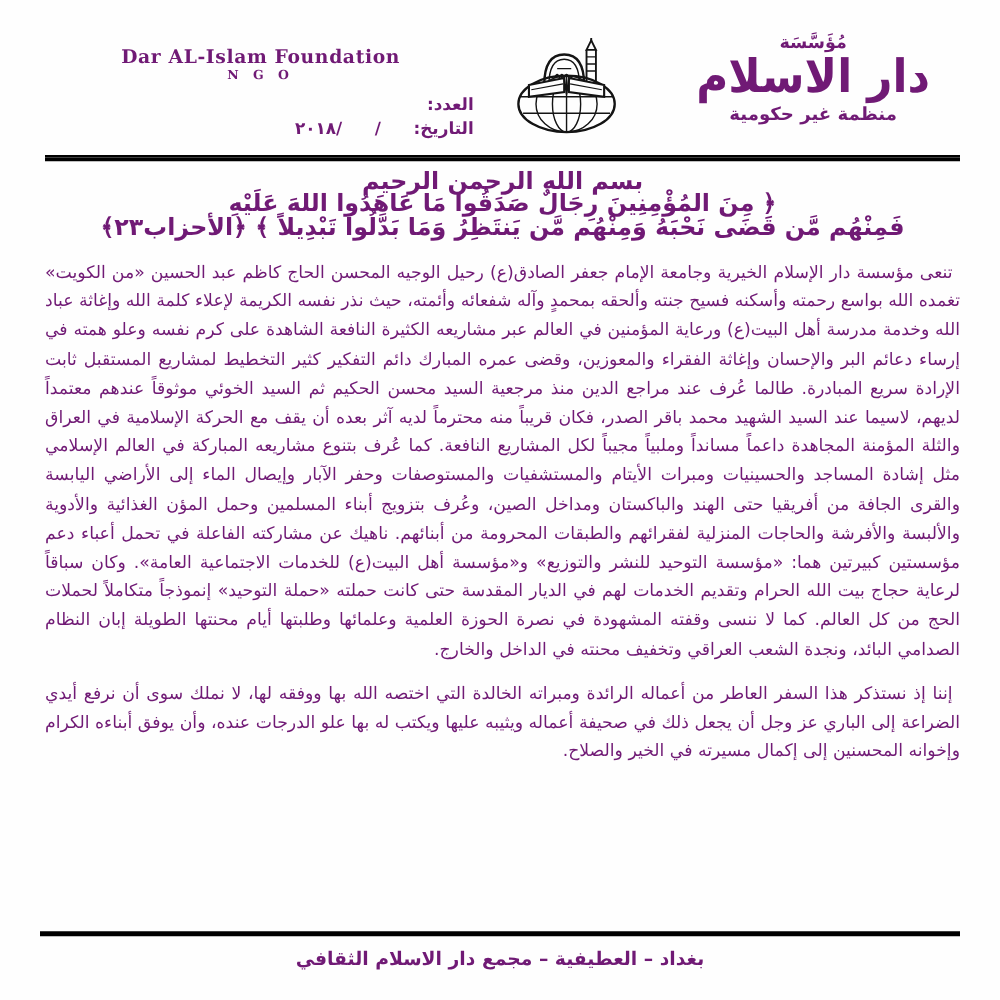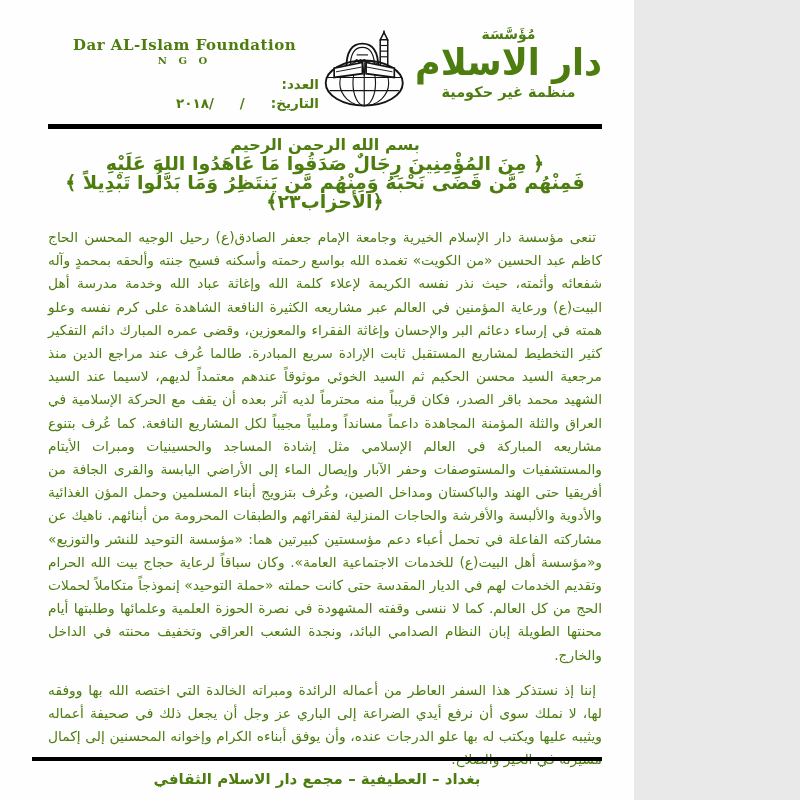--- a/index.html
+++ b/index.html
@@ -1,20 +1,20 @@
 <!DOCTYPE html>
 <html lang="ar"><head>
 <meta charset="utf-8">
 <style>
   * { margin:0; padding:0; box-sizing:border-box; }
   html,body { width:800px; height:800px; background:#e9e9e9; }
   .page {
-    width:634px; height:800px; background:#fefefe; color:#4d7c0f;
+    width:800px; height:800px; background:#fefefe; color:#701a75;
     font-family:"DejaVu Sans", sans-serif;
-    position:relative; padding:26px 32px 0 48px; overflow:hidden;
+    position:relative; padding:26px 32px 0 36px; overflow:hidden;
   }
   
   .header { display:flex; justify-content:space-between; align-items:flex-start; height:96px; }
   .header-left { width:345px; padding-top:10px; }
   .en-title {
     font-family:"DejaVu Serif","Liberation Serif",serif; font-weight:bold;
     font-size:15px; text-align:center; letter-spacing:.5px;
   }
   .en-ngo {
     font-family:"DejaVu Serif","Liberation Serif",serif; font-weight:bold;
@@ -25,37 +25,37 @@
   .meta-gap { display:inline-block; width:26px; }
   .header-center { width:100px; padding-top:4px; }
   .header-right { width:235px; text-align:center; direction:rtl; padding-top:0; }
   .ar-prefix { font-size:14px; font-weight:bold; }
   .ar-name { font-size:35px; font-weight:bold; line-height:1.15; transform:scaleY(1.05); white-space:nowrap; }
   .ar-type { font-size:14.5px; font-weight:bold; margin-top:2px; }
   
   .rule-double { height:3px; border-top:2px solid #000; border-bottom:3px solid #000; margin-top:2px; }
   
   .verse-block { direction:rtl; text-align:center; font-weight:bold; margin-top:7px; }
-  .basmala { font-size:16px; line-height:18px; }
+  .basmala { font-size:19px; line-height:18px; }
   .verse-line { font-size:19px; line-height:19px; }
   
   .letter-body {
     direction:rtl; text-align:justify; font-size:13.8px; line-height:23.2px;
     margin-top:15px;
   }
   .letter-body p { margin-bottom:12px; text-indent:6px; }
   
   .signature {
     direction:rtl; width:200px; margin-left:48px; margin-right:auto;
     text-align:center; font-weight:bold; font-size:13.5px; line-height:16.5px;
     margin-top:2px;
   }
   .sig-name { font-size:14.5px; }
   
-  .footer { position:absolute; left:32px; right:32px; bottom:12px; }
+  .footer { position:absolute; left:32px; right:32px; bottom:24px; }
   .rule-footer { height:2px; border-top:3px solid #000; border-bottom:1px solid #000; }
   .footer-text { direction:rtl; text-align:center; font-weight:bold; font-size:15px; margin-top:9px; }
   
   .logo svg { display:block; margin:0 auto; }
 </style>
 </head>
 <body>
 
 <div class="page">
 

